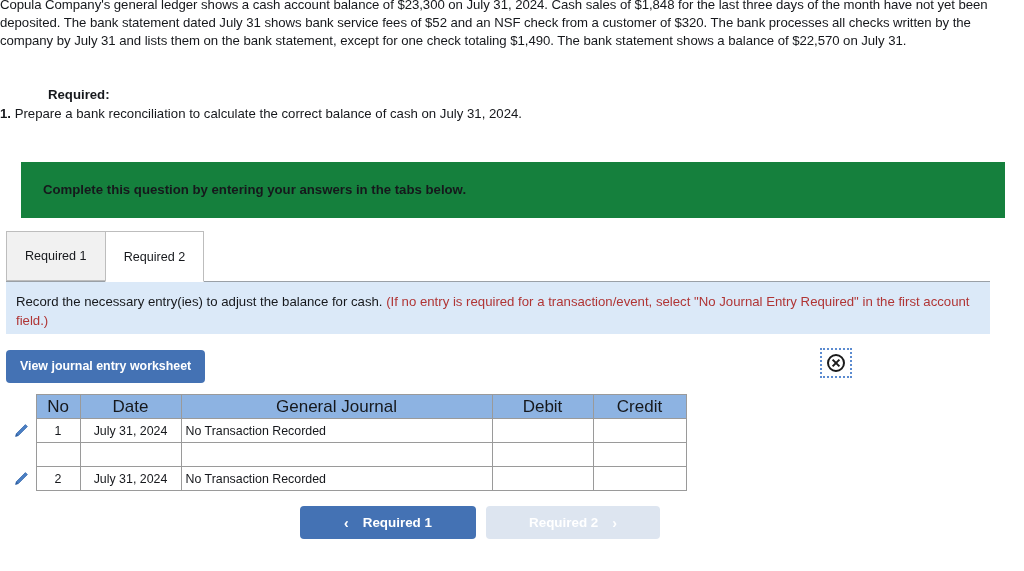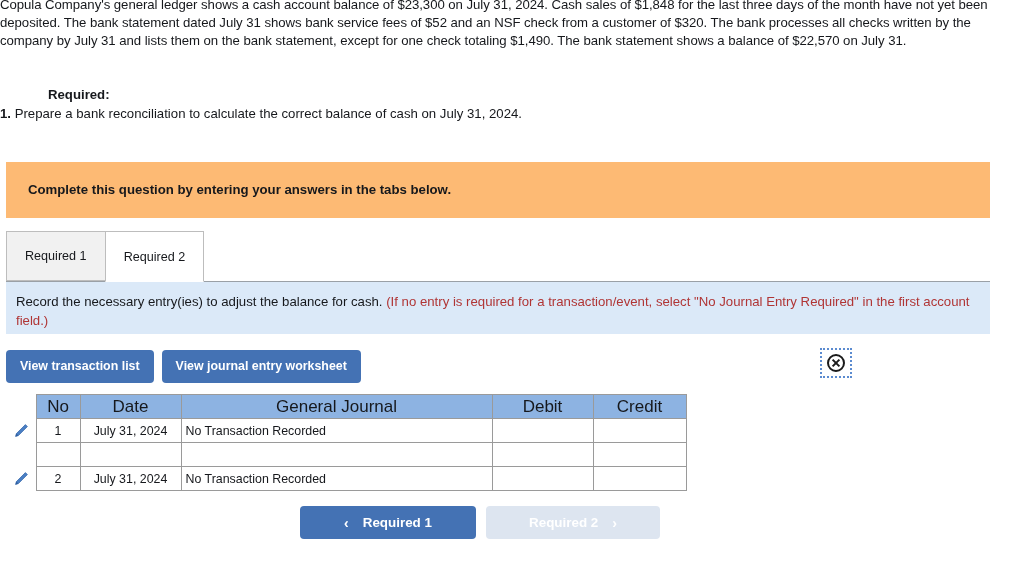--- a/index.html
+++ b/index.html
@@ -35,23 +35,23 @@
     font-size: 13.2px;
     line-height: 19px;
     color: #16181c;
   }
   .required-title { font-weight: bold; margin-left: 48px; }
   .req-num { font-weight: bold; }
 
   
   .gray-bar {
     position: absolute;
-    left: 6px; top: 162px;
+    left: 21px; top: 162px;
     width: 984px; height: 56px;
-    background: #fdba74;
+    background: #15803d;
   }
   .gray-bar-text {
     position: absolute;
     left: 22px; top: 20px;
     font-size: 13.2px;
     font-weight: bold;
     color: #16181c;
   }
 
   
@@ -233,21 +233,20 @@
   </div>
 
   <div class="blue-panel">
     <div class="blue-panel-text">
       <span>Record the necessary entry(ies) to adjust the balance for cash.</span>
       <span class="note-red">(If no entry is required for a transaction/event, select "No Journal Entry Required" in the first account field.)</span>
     </div>
   </div>
 
   <div class="action-btns">
-    <button class="btn-blue">View transaction list</button>
     <button class="btn-blue">View journal entry worksheet</button>
   </div>
 
   <div class="broken-icon-wrap">
     <svg width="20" height="20" viewBox="0 0 20 20" aria-hidden="true">
       <circle cx="10" cy="10" r="8" fill="none" stroke="#1b1b1b" stroke-width="2"></circle>
       <line x1="6.6" y1="6.6" x2="13.4" y2="13.4" stroke="#1b1b1b" stroke-width="2"></line>
       <line x1="13.4" y1="6.6" x2="6.6" y2="13.4" stroke="#1b1b1b" stroke-width="2"></line>
     </svg>
   </div>

